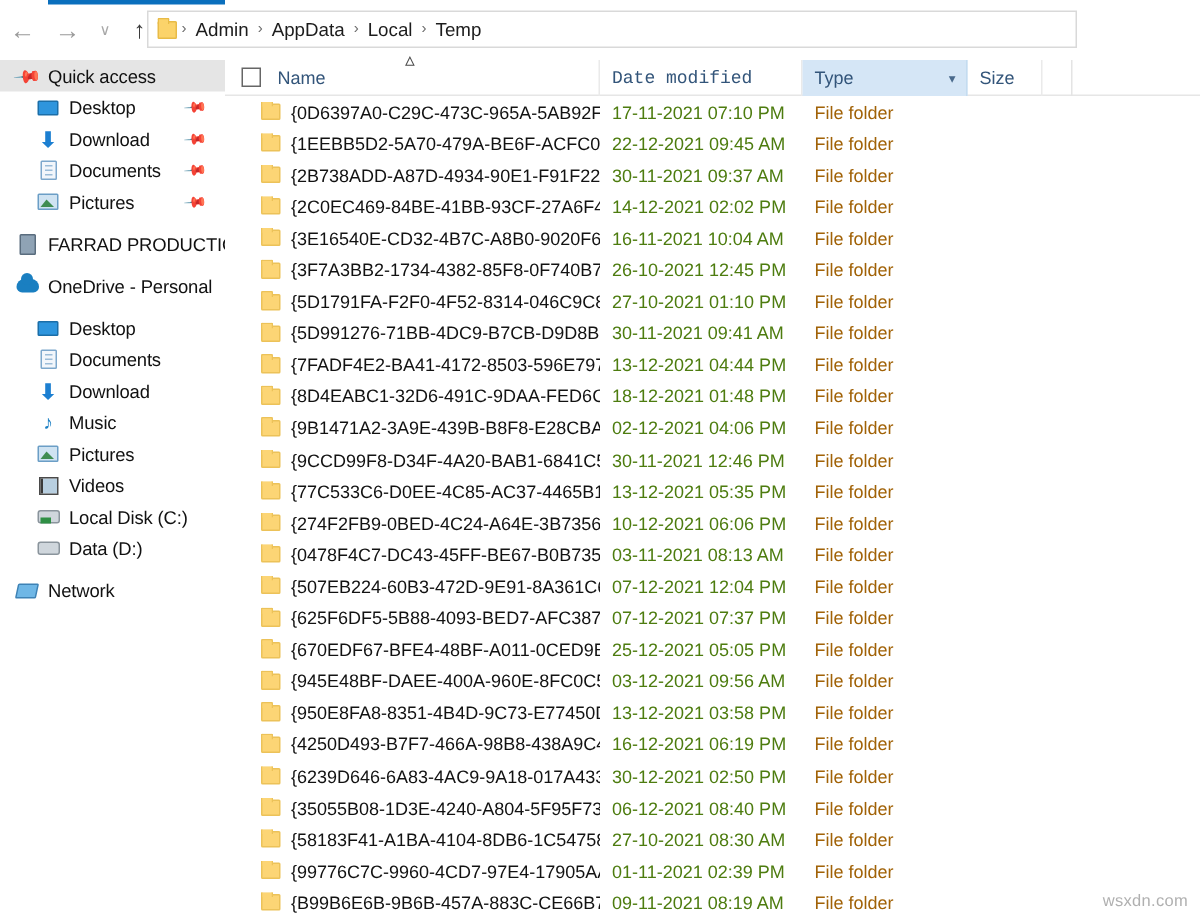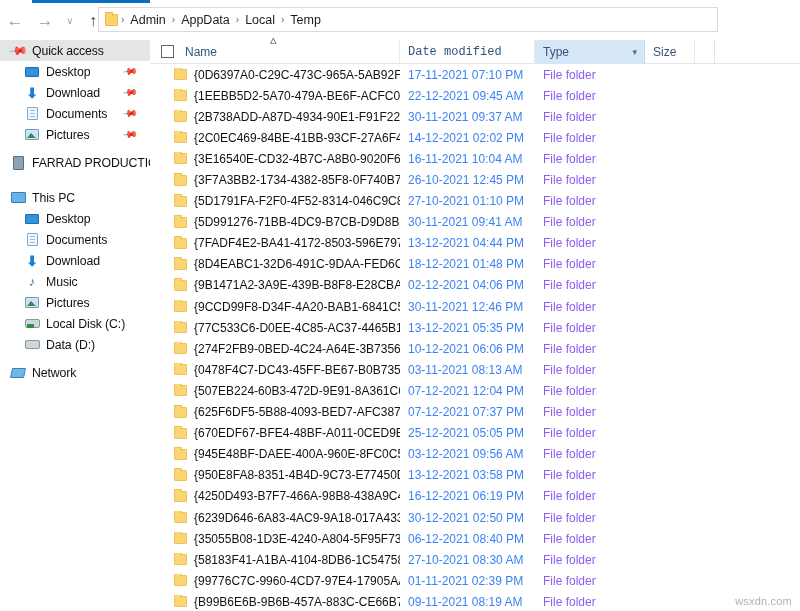--- a/index.html
+++ b/index.html
@@ -209,22 +209,22 @@
     width: 13px; height: 11px; background: #fcd575;
     border: 1px solid #ecc259; border-radius: 1px;
     margin-right: 7px; flex: none; position: relative;
   }
   .folder-ico::before {
     content: ""; position: absolute; left: -1px; top: -3px;
     width: 6px; height: 3px; background: #fcd575;
     border: 1px solid #ecc259; border-bottom: none;
     border-radius: 1px 1px 0 0;
   }
-  .cell.date { width: 135px; color: #3b82f6; padding-left: 8px; }
-  .cell.type { width: 110px; color: #8b5cf6; padding-left: 8px; }
+  .cell.date { width: 135px; color: #4d7c0f; padding-left: 8px; }
+  .cell.type { width: 110px; color: #a16207; padding-left: 8px; }
   .cell.size { width: 65px; color: #3c3c3c; padding-left: 8px; }
 
   .watermark {
     position: absolute; right: 8px; bottom: 4px;
     font-size: 11px; color: #b0b0b0; letter-spacing: 0.2px;
   }
   .vdiv {
     position: absolute; left: 714px; top: 40px; width: 1px; height: 24px;
     background: #e4e4e4;
   }
@@ -293,27 +293,27 @@
         <span class="pin">📌</span>
       </div>
       <div class="nav-gap"></div>
       <div class="nav-item indent-top">
         <span class="ico">
           <span class="ic-server"></span>
         </span>
         <span class="lbl">FARRAD PRODUCTION</span>
       </div>
       <div class="nav-gap"></div>
+      <div class="nav-item indent-top">
+        <span class="ico">
+          <span class="ic-cloud"></span>
+        </span>
+        <span class="lbl">OneDrive - Personal</span>
+      </div>
       <div class="nav-gap"></div>
-      <div class="nav-item indent-top">
-        <span class="ico">
-          <span class="ic-pc"></span>
-        </span>
-        <span class="lbl">This PC</span>
-      </div>
       <div class="nav-item indent1">
         <span class="ico">
           <span class="ic-monitor"></span>
         </span>
         <span class="lbl">Desktop</span>
       </div>
       <div class="nav-item indent1">
         <span class="ico">
           <span class="ic-doc"></span>
         </span>
@@ -329,20 +329,26 @@
         <span class="ico">
           <span class="ic-music">♪</span>
         </span>
         <span class="lbl">Music</span>
       </div>
       <div class="nav-item indent1">
         <span class="ico">
           <span class="ic-pic"></span>
         </span>
         <span class="lbl">Pictures</span>
+      </div>
+      <div class="nav-item indent1">
+        <span class="ico">
+          <span class="ic-video"></span>
+        </span>
+        <span class="lbl">Videos</span>
       </div>
       <div class="nav-item indent1">
         <span class="ico">
           <span class="ic-disk sys"></span>
         </span>
         <span class="lbl">Local Disk (C:)</span>
       </div>
       <div class="nav-item indent1">
         <span class="ico">
           <span class="ic-disk"></span>

